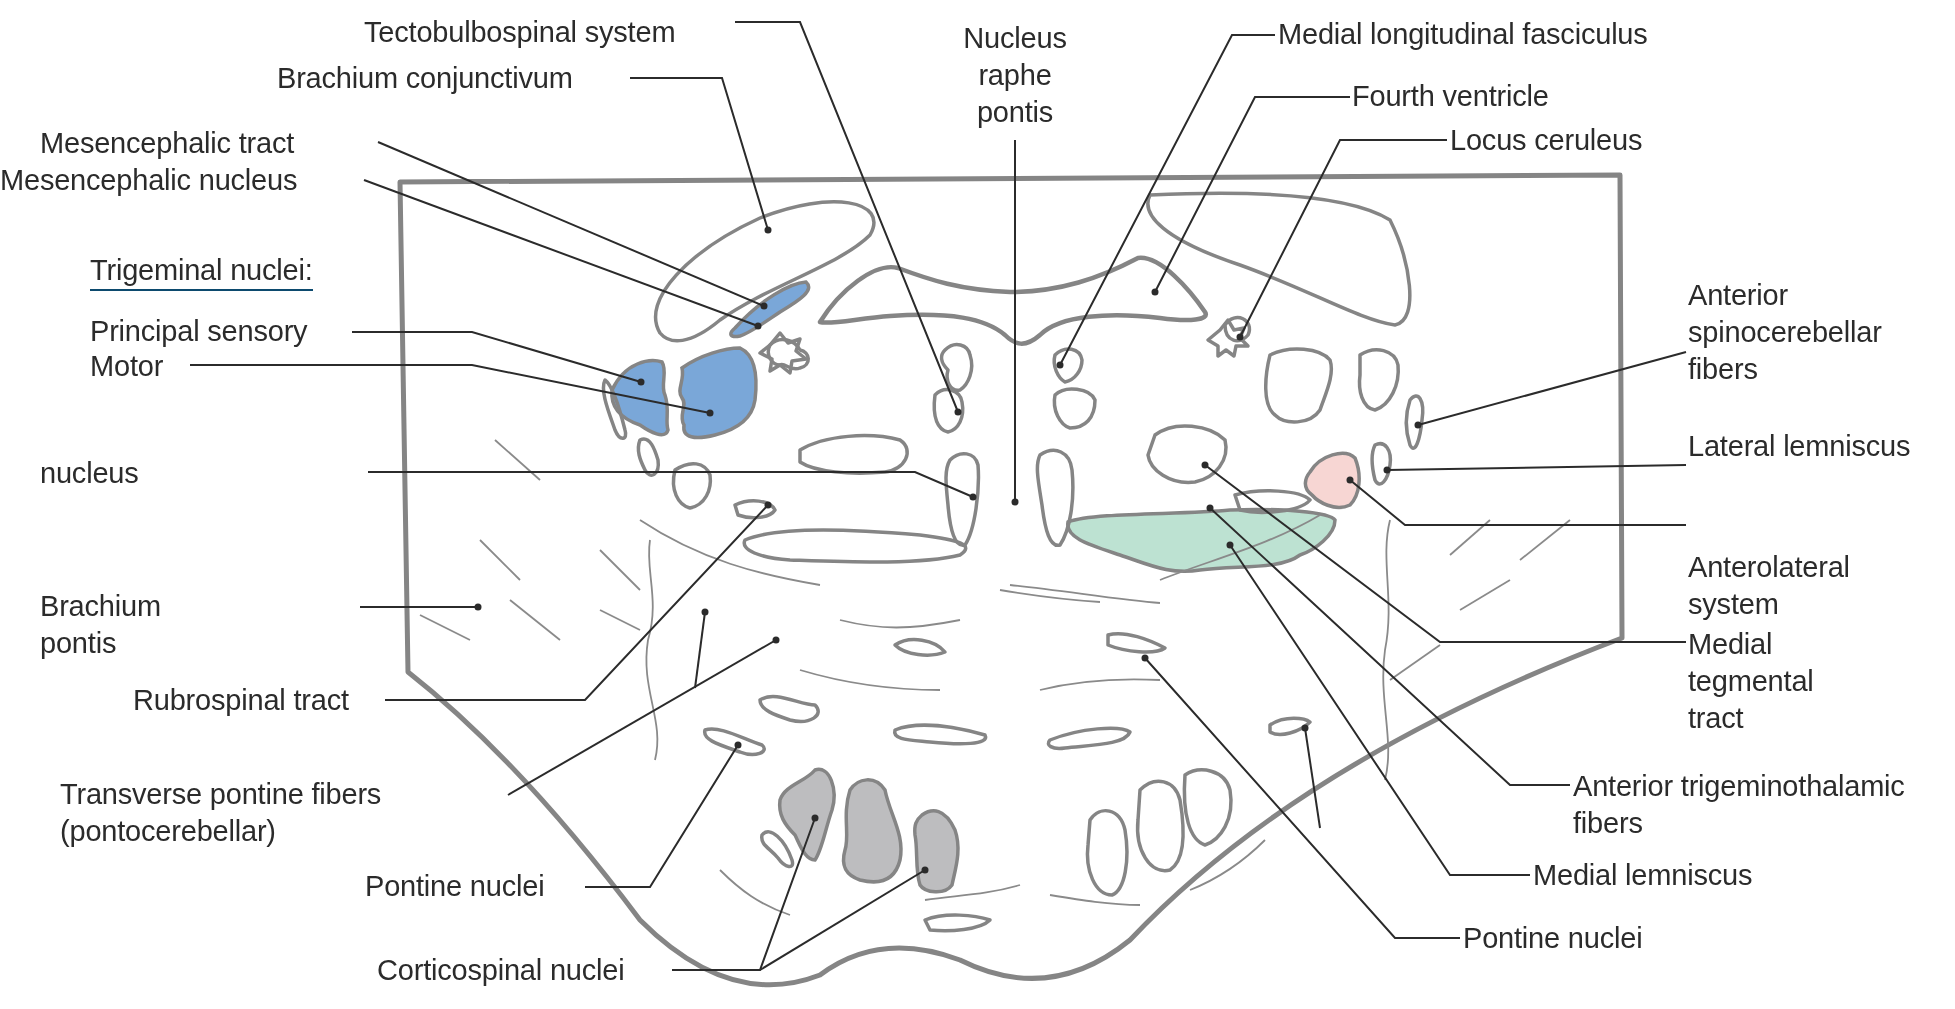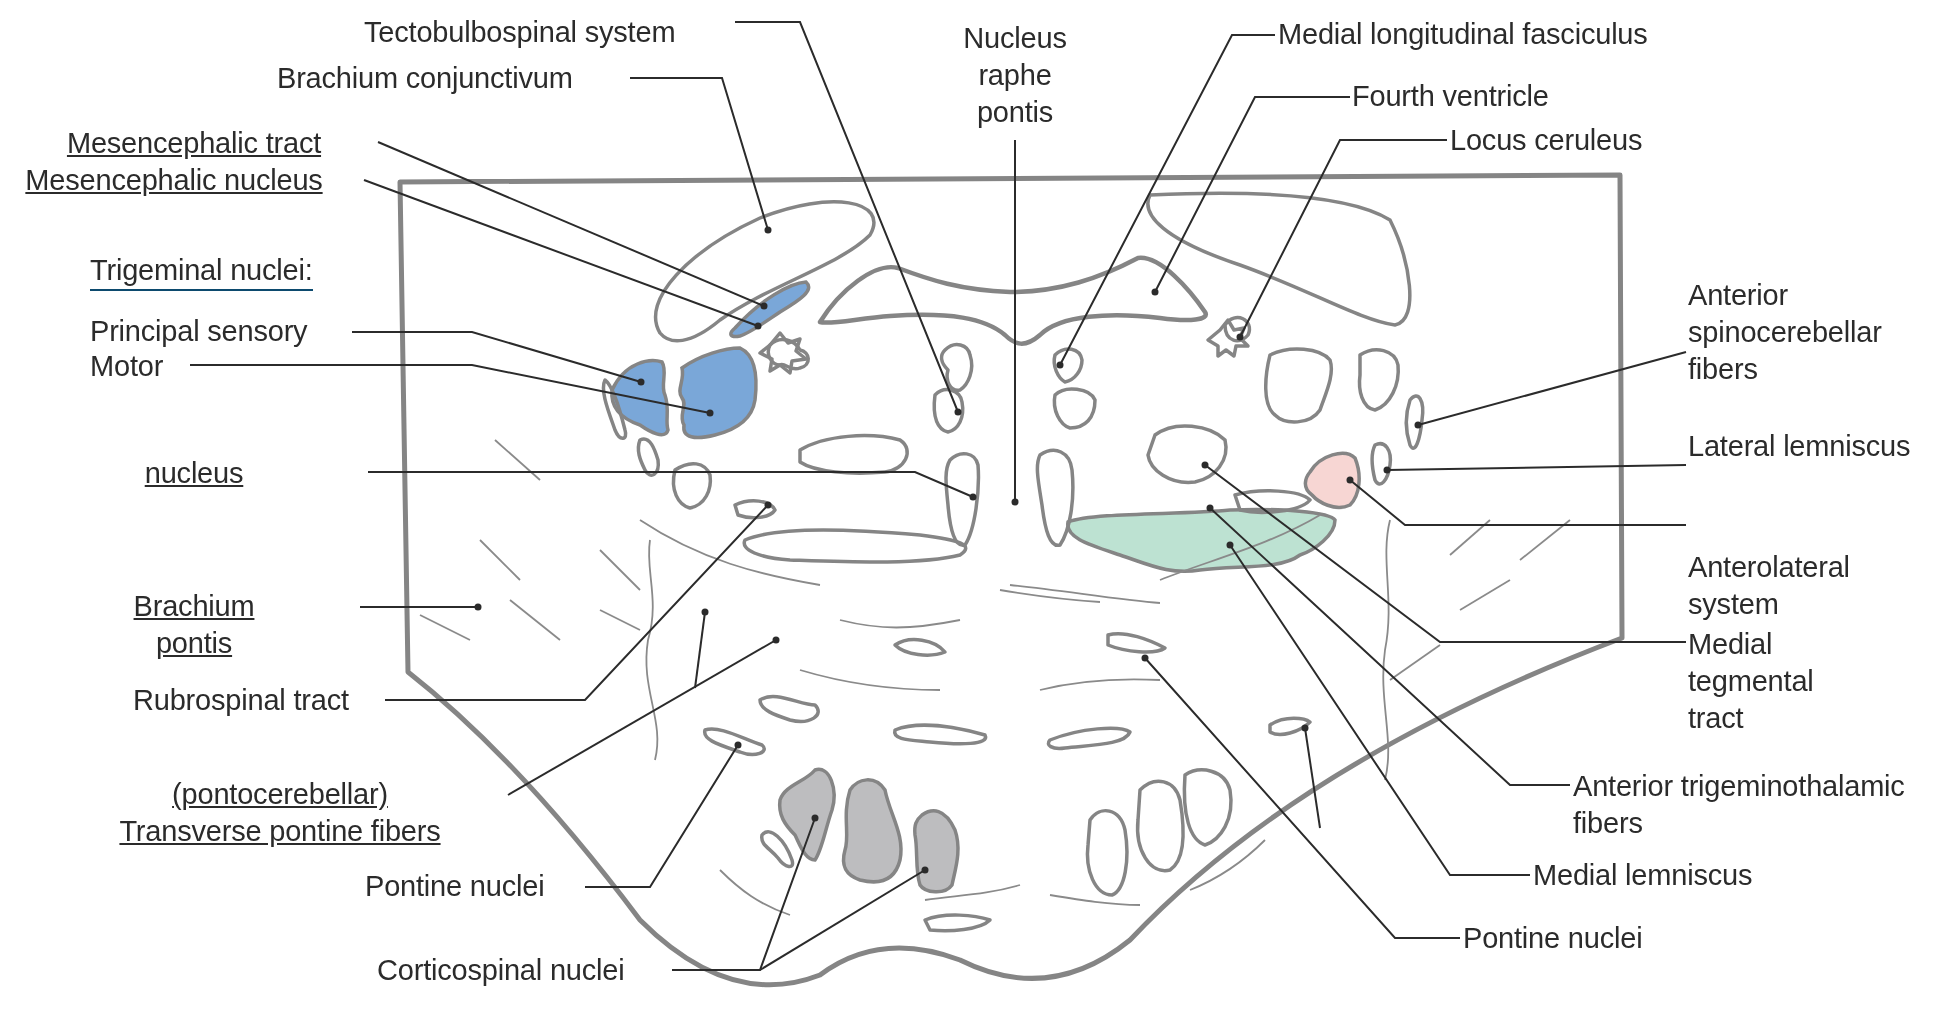--- a/index.html
+++ b/index.html
@@ -1,21 +1,21 @@
 <!DOCTYPE html>
 <html><head>
 <meta charset="utf-8">
 <style>
   html, body { margin: 0; padding: 0; background: #ffffff; }
   body { width: 1955px; height: 1009px; position: relative; overflow: hidden;
          font-family: "Liberation Sans", "DejaVu Sans", sans-serif; }
   svg#diagram { position: absolute; left: 0; top: 0; }
   .lbl { position: absolute; font-size: 29px; line-height: 37px; color: #2b2b2b;
          white-space: nowrap; letter-spacing: -0.2px; }
-  .lbl.r { text-align: center; text-decoration: underline; }
+  .lbl.r { text-align: left; }
   .lbl.c { text-align: center; }
   .lbl.ul { border-bottom: 2px solid #0c4a6e; line-height: 34px; padding-bottom: 2px; }
   .outline { fill: none; stroke: #858585; stroke-width: 4.5; stroke-linejoin: round; }
   .frame { fill: none; stroke: #858585; stroke-width: 5; stroke-linejoin: round; }
   .shape { fill: none; stroke: #858585; stroke-width: 3.5; stroke-linejoin: round; }
   .thin { fill: none; stroke: #8a8a8a; stroke-width: 1.8; }
   .leader { fill: none; stroke: #2b2b2b; stroke-width: 2; }
   .dot { fill: #2b2b2b; }
 </style>
 </head>
@@ -172,22 +172,22 @@
 <div class="lbl" style="left:90px; top:348px;">Motor</div>
 <div class="lbl r" style="left:40px; width:308px; top:455px;">
   <div>nucleus</div>
 </div>
 <div class="lbl r" style="left:40px; width:308px; top:588px;">
   <div>Brachium</div>
   <div>pontis</div>
 </div>
 <div class="lbl" style="left:133px; top:682px;">Rubrospinal tract</div>
 <div class="lbl r" style="left:60px; width:440px; top:776px;">
+  <div>Transverse pontine fibers</div>
   <div>(pontocerebellar)</div>
-  <div>Transverse pontine fibers</div>
 </div>
 <div class="lbl" style="left:365px; top:868px;">Pontine nuclei</div>
 <div class="lbl" style="left:377px; top:952px;">Corticospinal nuclei</div>
 
 <div class="lbl c" style="left:930px; width:170px; top:20px;">
   <div>Nucleus</div>
   <div>raphe</div>
   <div>pontis</div>
 </div>
 

